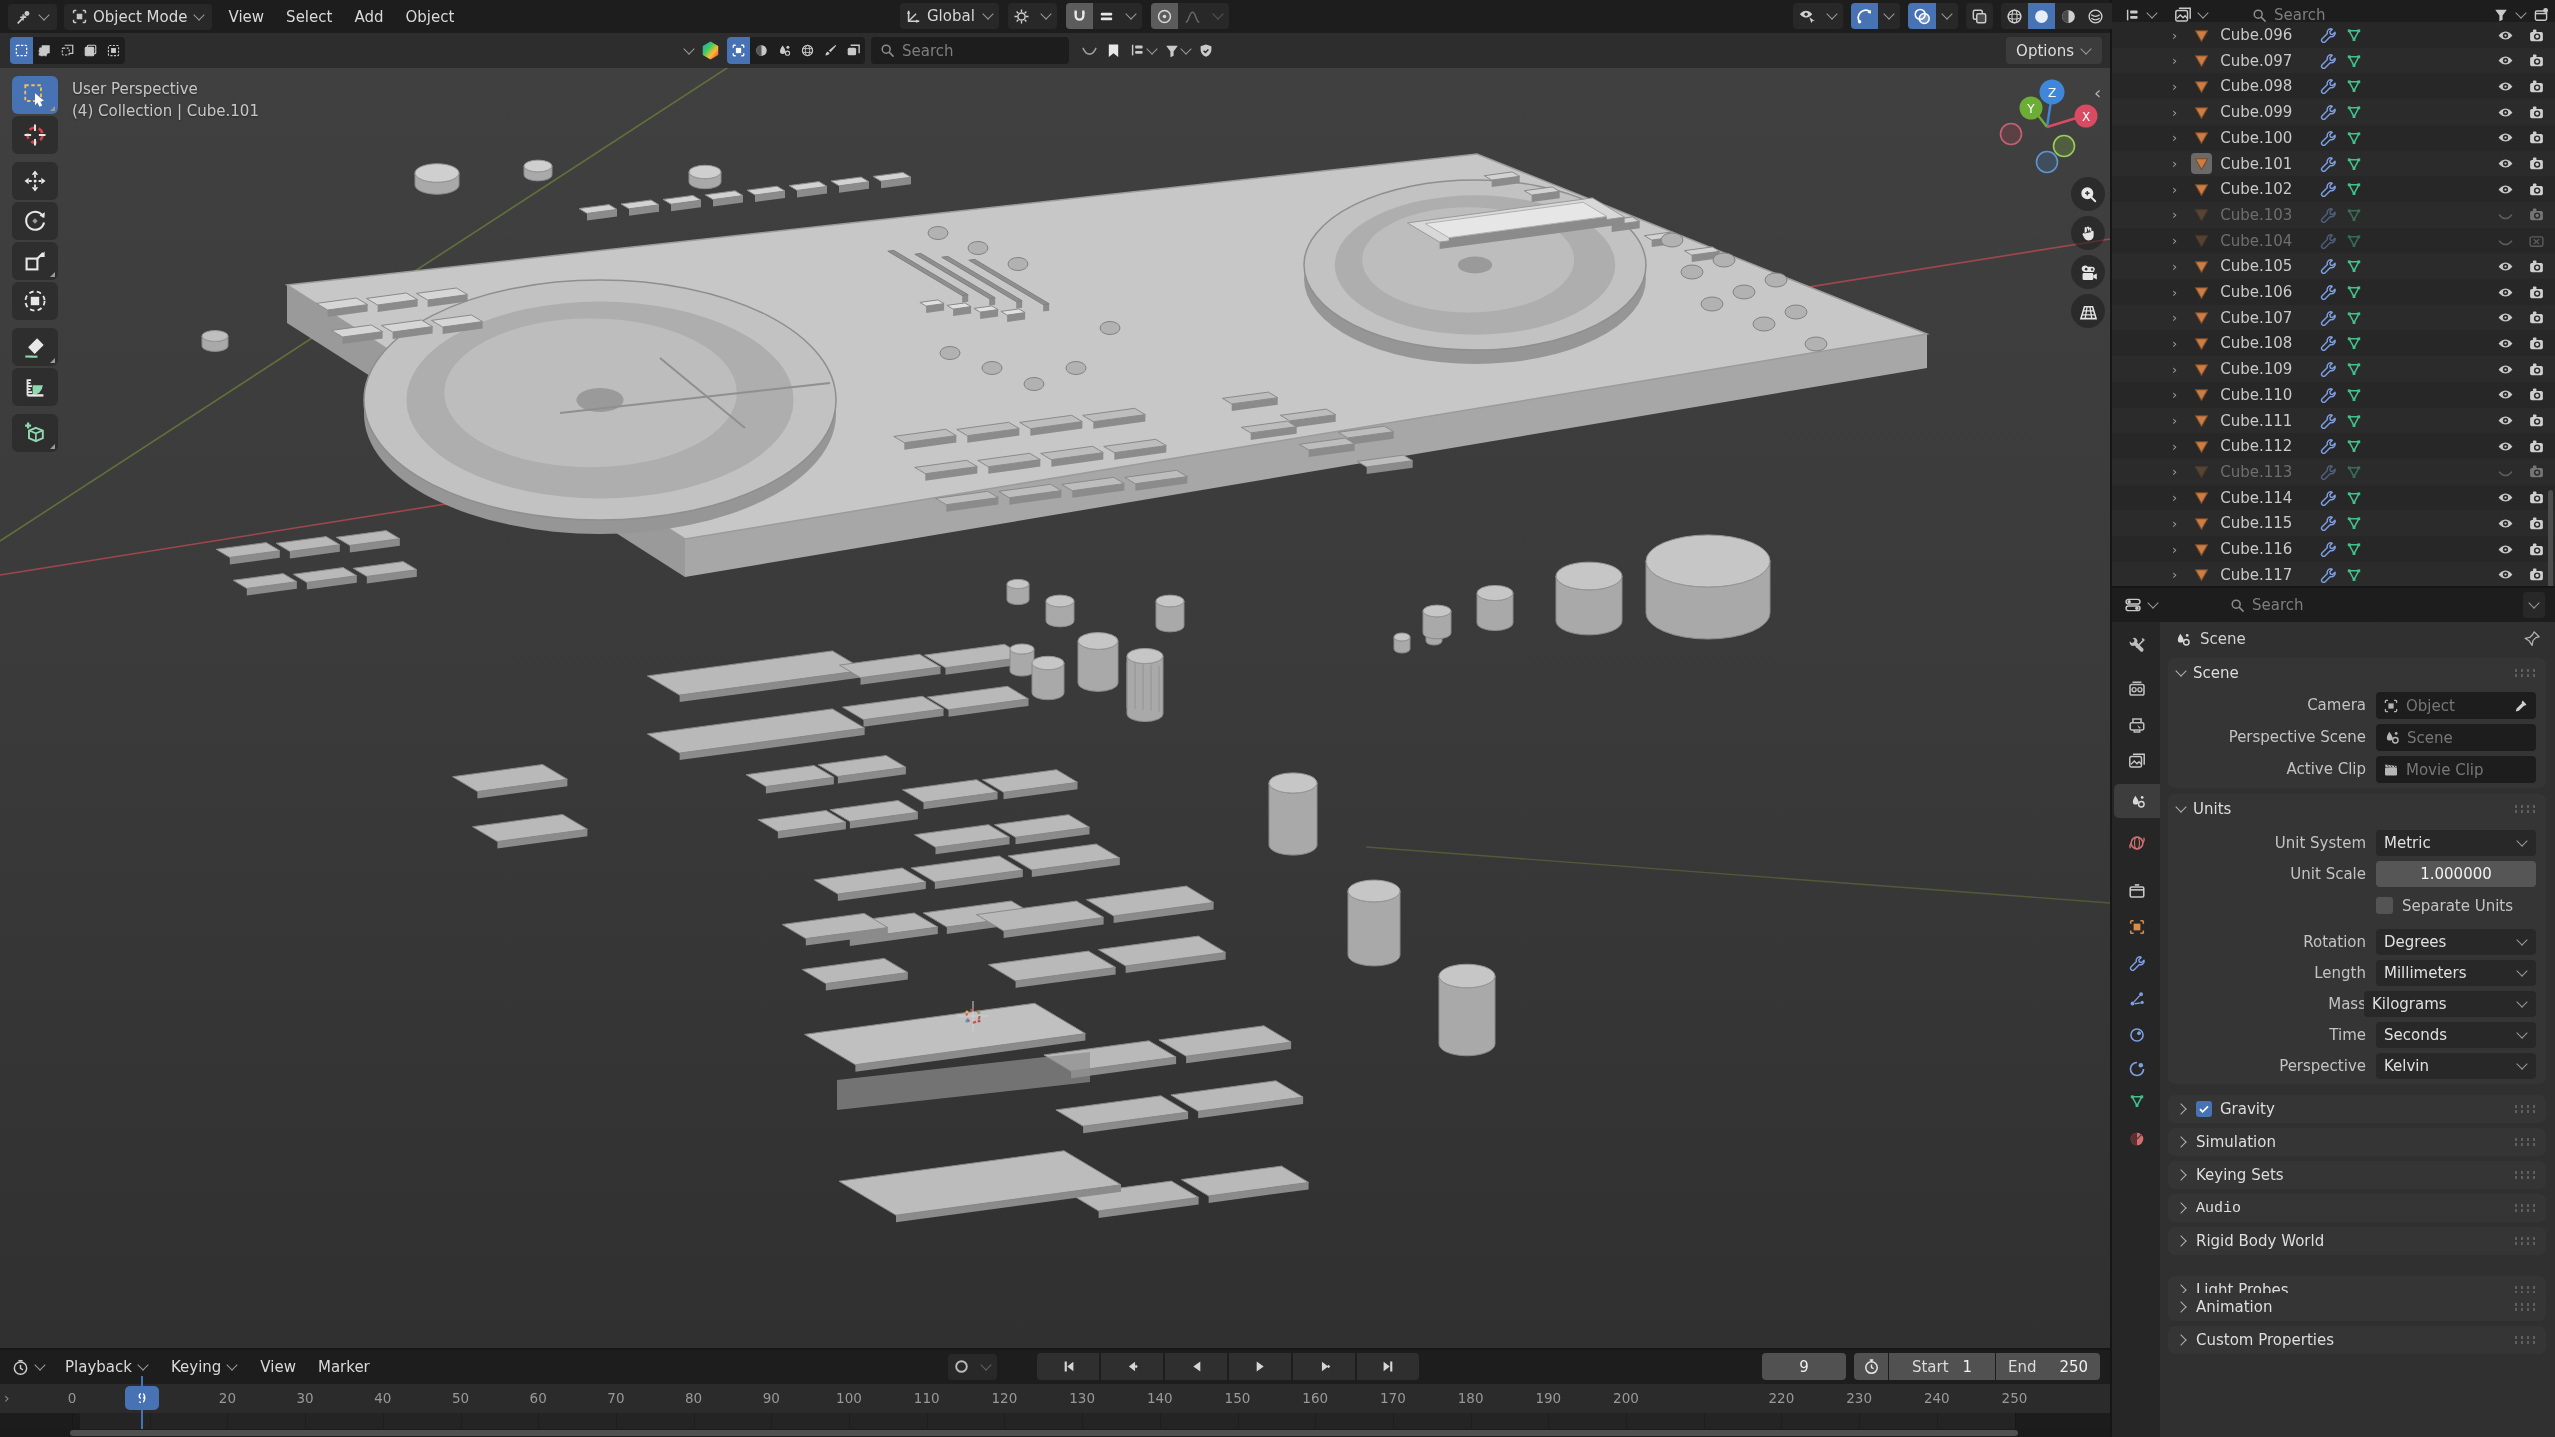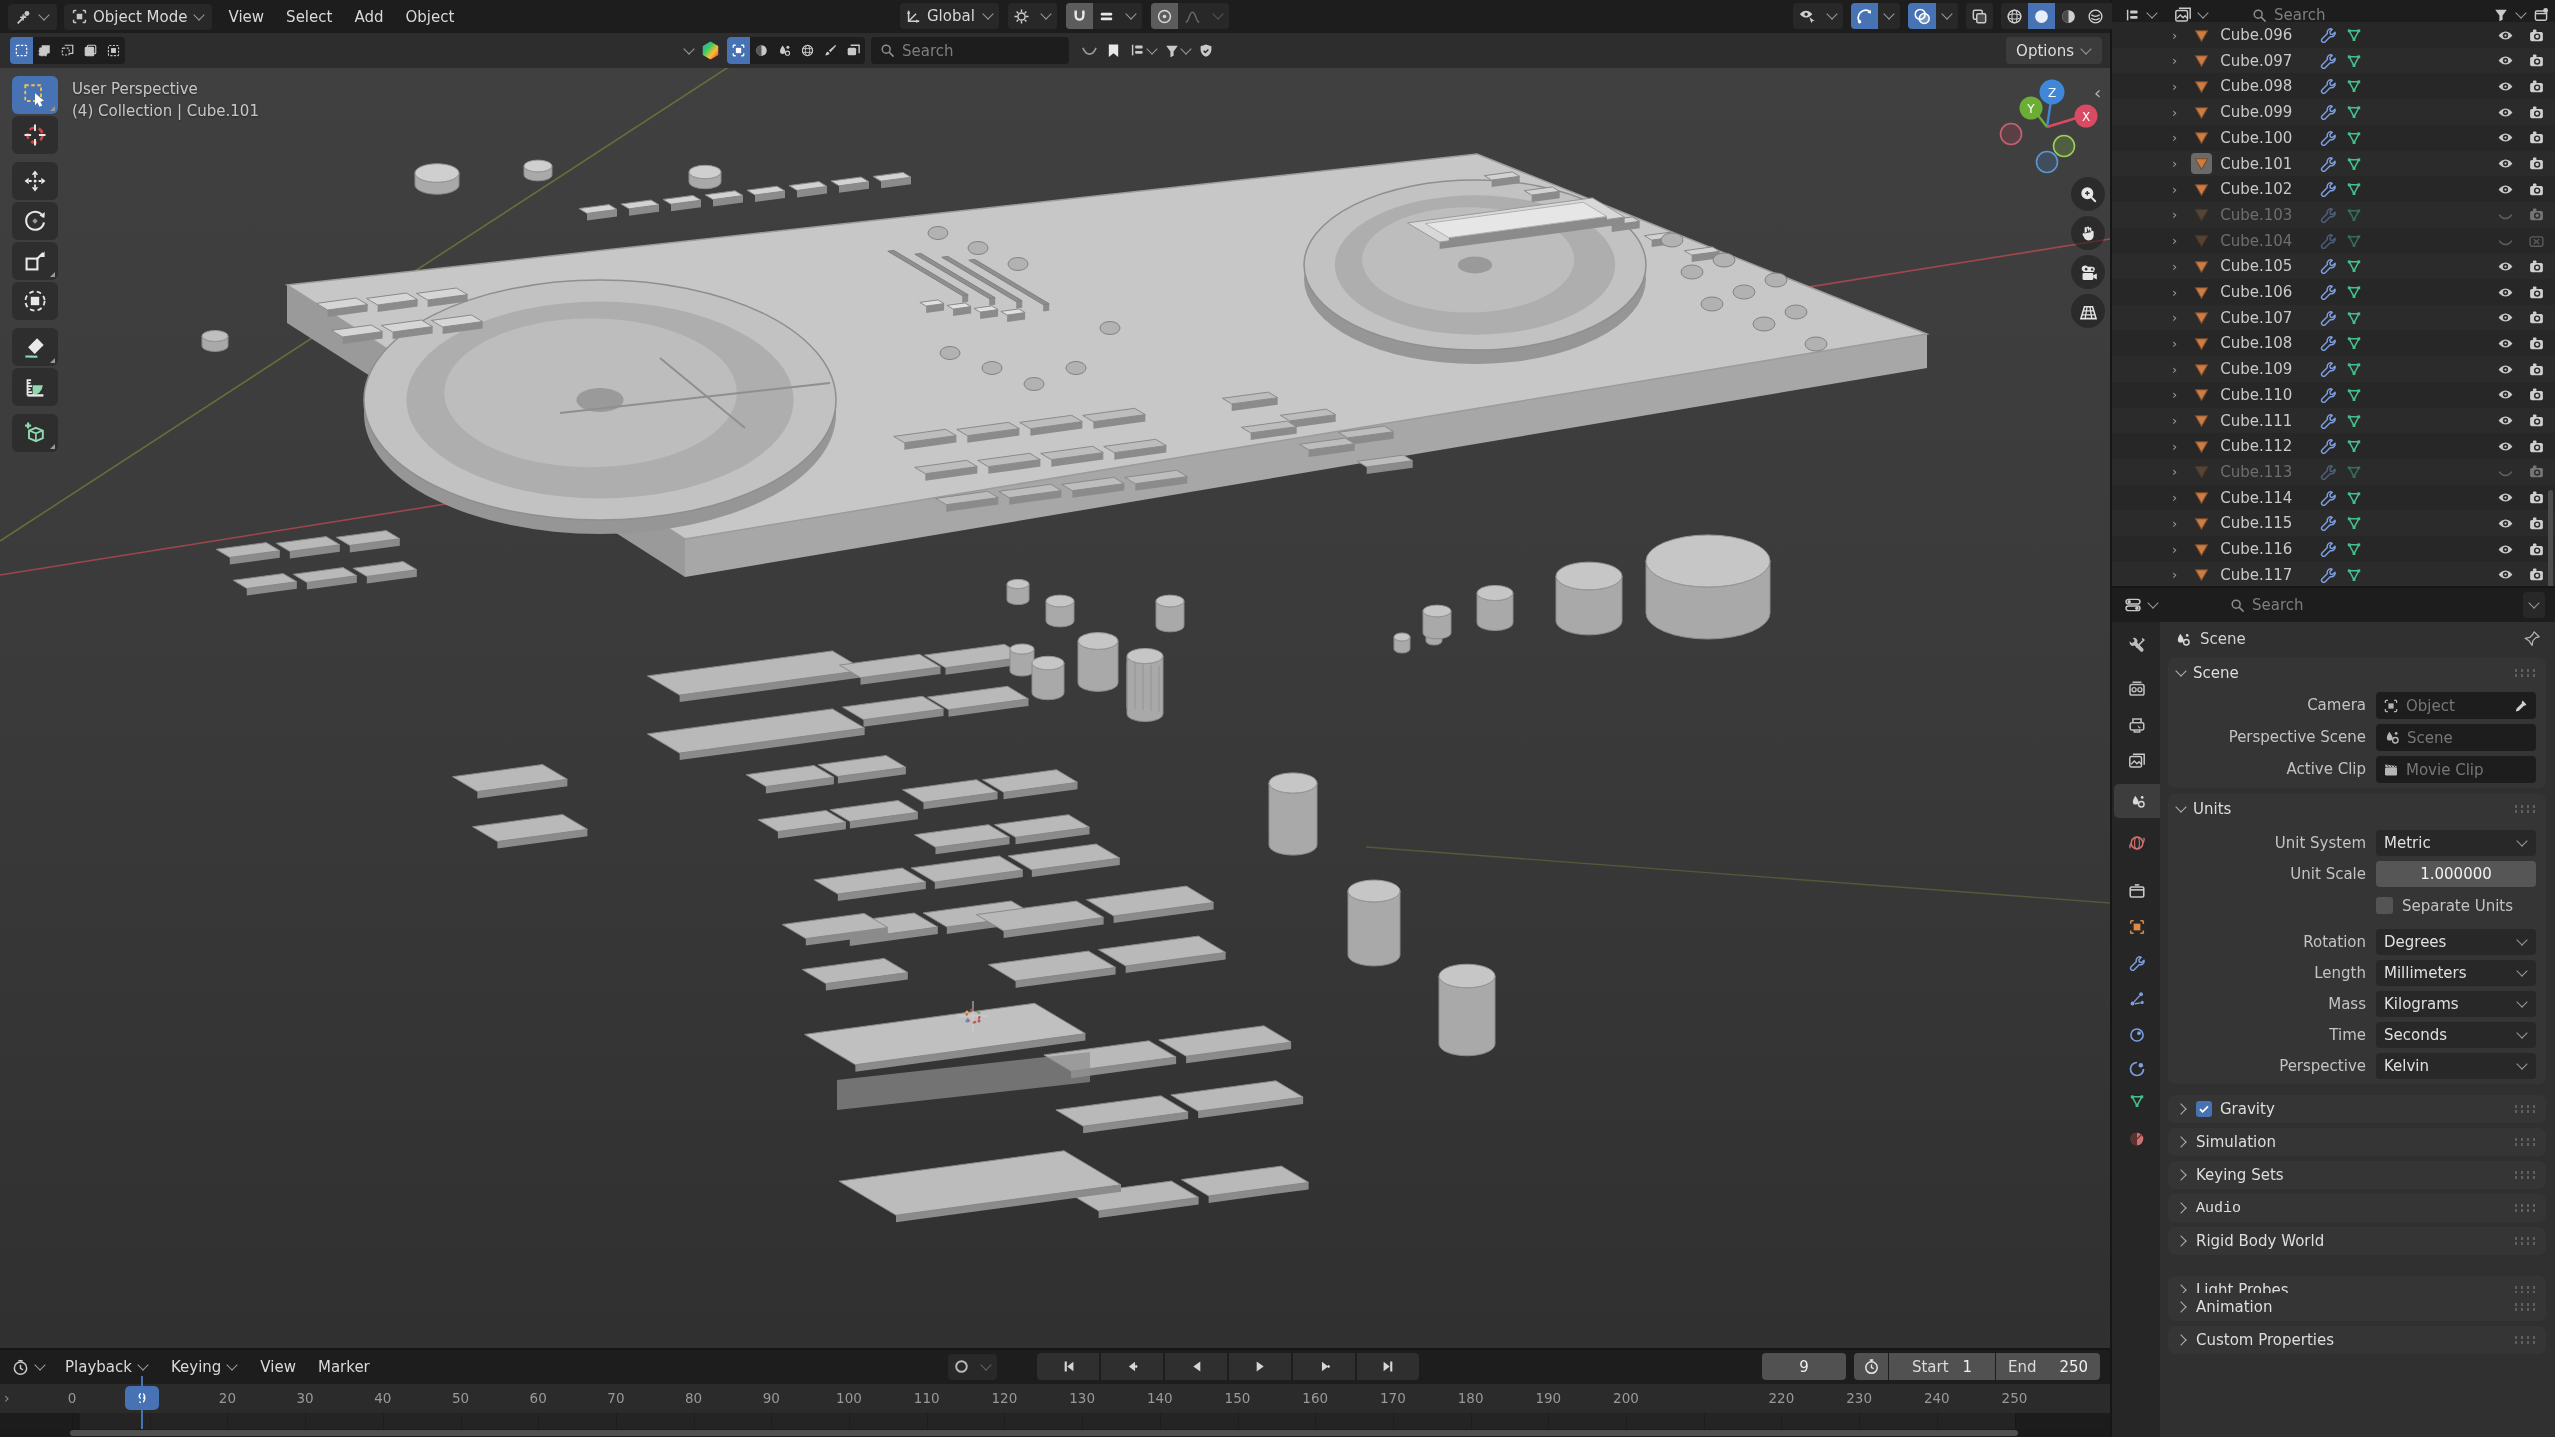--- a/index.html
+++ b/index.html
@@ -1849,21 +1849,21 @@
       <div class="dd" style="top:135px;left:208px;right:10px">
         <span>Degrees</span>
               <span class="chev"></span>
             </div>
             <div class="plabel" style="top:170px;left:48px">Length</div>
       <div class="dd" style="top:166px;left:208px;right:10px">
         <span>Millimeters</span>
               <span class="chev"></span>
             </div>
             <div class="plabel" style="top:201px;left:48px">Mass</div>
-      <div class="dd" style="top:197px;left:208px;right:10px">
+      <div class="dd" style="top:197px;left:196px;right:10px">
         <span>Kilograms</span>
               <span class="chev"></span>
             </div>
             <div class="plabel" style="top:232px;left:48px">Time</div>
       <div class="dd" style="top:228px;left:208px;right:10px">
         <span>Seconds</span>
               <span class="chev"></span>
             </div>
             <div class="plabel" style="top:263px;left:48px">Perspective</div>
       <div class="dd" style="top:259px;left:208px;right:10px">

